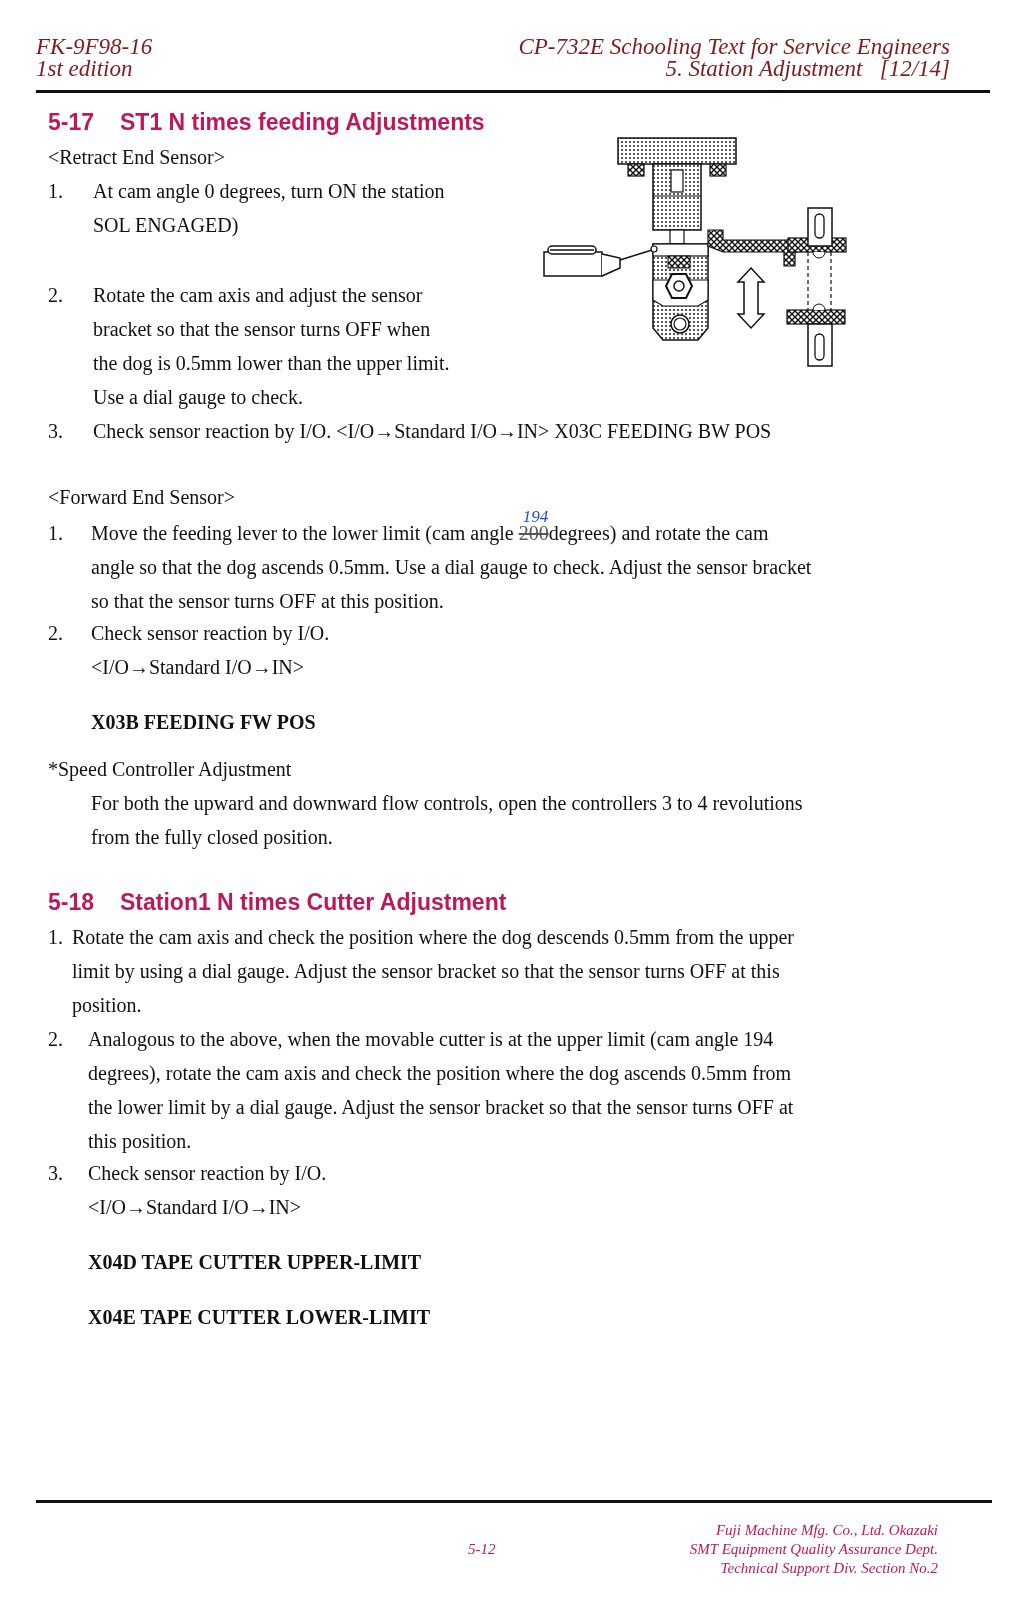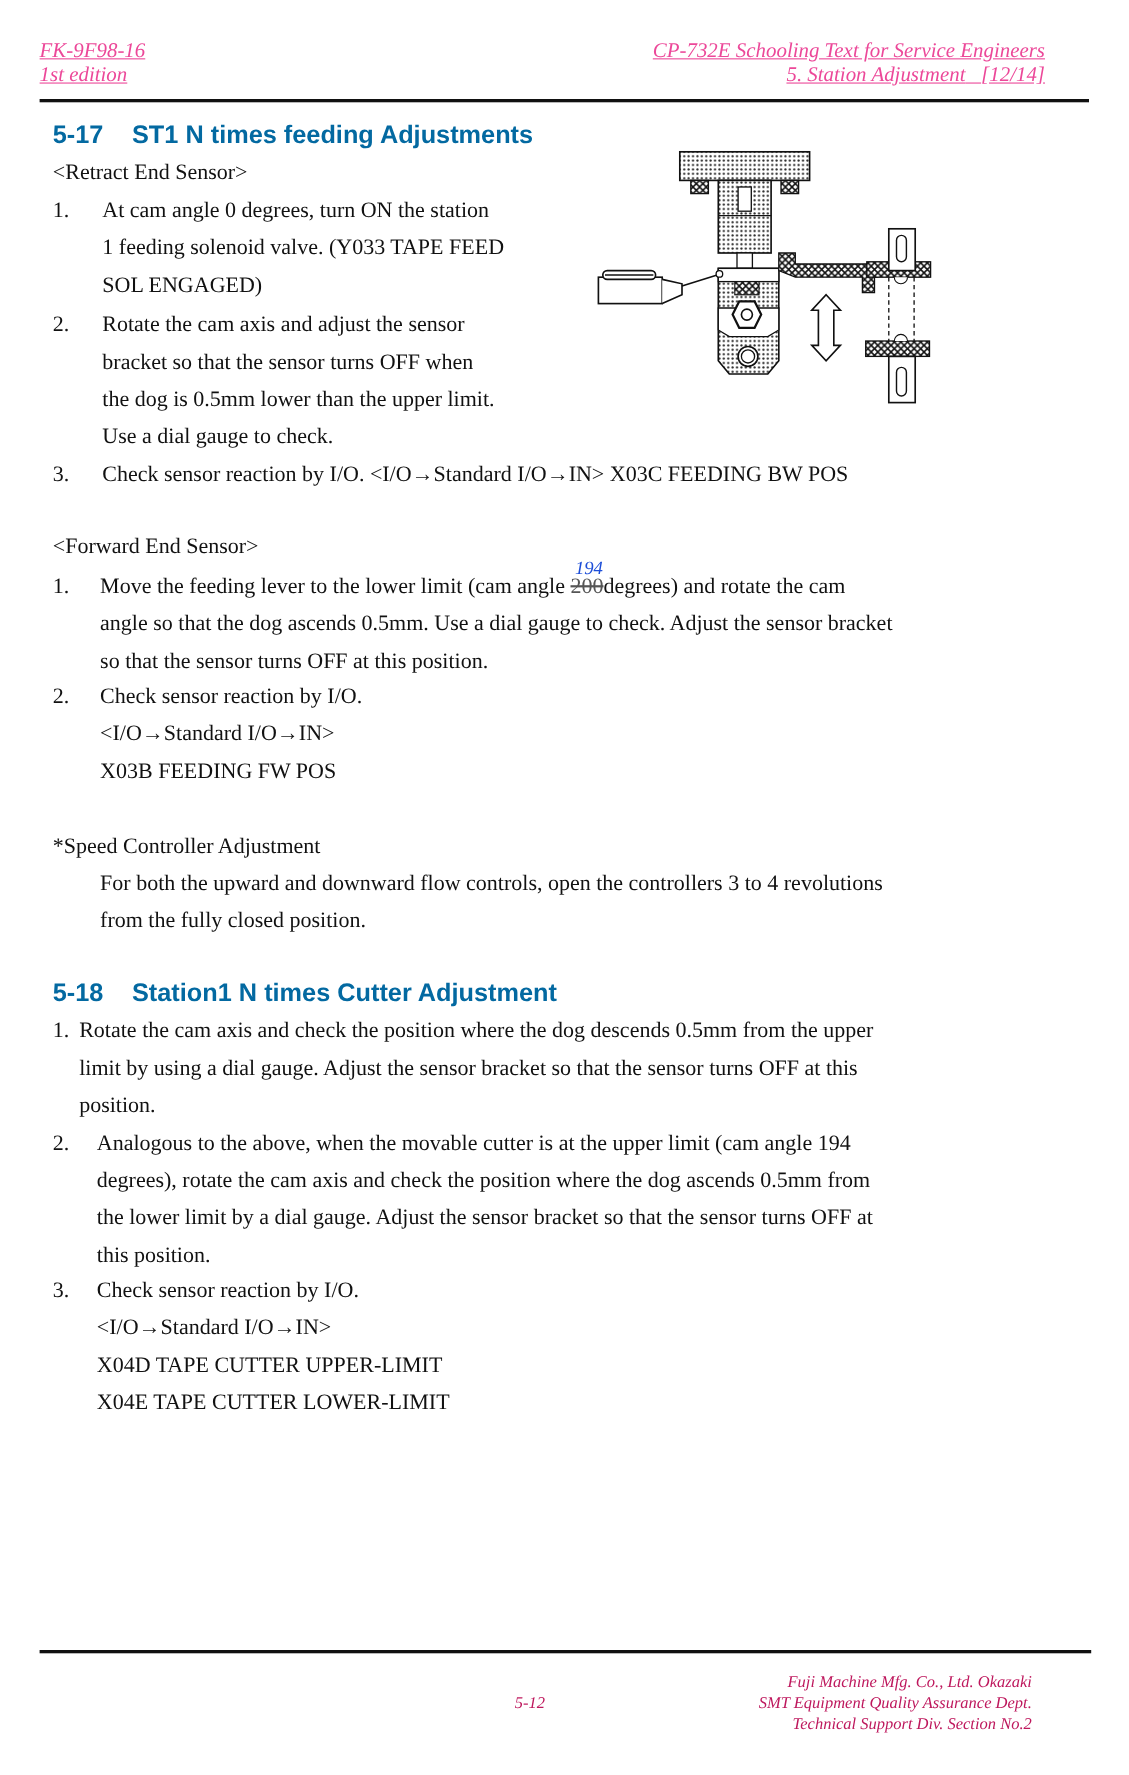--- a/index.html
+++ b/index.html
@@ -1,31 +1,31 @@
 <!DOCTYPE html>
 <html><head>
 <meta charset="utf-8">
 <style>
   html, body { margin: 0; padding: 0; background: #ffffff; }
   body { width: 1026px; height: 1614px; position: relative; overflow: hidden; color: #111; font-family: "Liberation Serif", serif; }
   .abs { position: absolute; }
-  .hdr { font-family: "Liberation Serif", serif; font-style: italic; font-size: 19px; line-height: 22px; color: #ec4899; text-decoration: underline; }
+  .hdr { font-family: "Liberation Serif", serif; font-style: italic; font-size: 23px; line-height: 22px; color: #7f1d1d; }
   .hdr-left { left: 36px; top: 36px; }
   .hdr-right { right: 76px; top: 36px; text-align: right; }
   .rule { left: 36px; width: 954px; height: 3px; background: #111; }
   .rule-top { top: 90px; }
   .rule-bottom { top: 1500px; height: 3px; width: 956px; left: 36px; }
-  .section-title { font-family: "Liberation Sans", sans-serif; font-weight: bold; font-size: 23px; line-height: 28px; color: #0369a1; }
+  .section-title { font-family: "Liberation Sans", sans-serif; font-weight: bold; font-size: 23px; line-height: 28px; color: #be185d; }
   .section-title .num { display: inline-block; width: 72px; }
   .t { font-size: 20px; line-height: 34px; color: #111; white-space: nowrap; }
   .sub { left: 48px; text-align: right; }
   .li { position: absolute; left: 48px; }
   .li .n { position: absolute; left: 0; }
   .li .body { position: absolute; left: 44px; }
-  .bold { font-weight: normal; }
+  .bold { font-weight: bold; margin-top: 21px; }
   .footer { font-family: "Liberation Serif", serif; font-style: italic; font-size: 15px; line-height: 19px; color: #be185d; }
   .footer-right { right: 88px; top: 1521px; text-align: right; }
   .footer-page { left: 468px; top: 1540px; }
   .hw { font-family: "Liberation Serif", serif; font-size: 17px; color: #1d4ed8; font-style: italic; }
 </style>
 </head>
 <body>
 
 <div class="abs hdr hdr-left">
   <div>FK-9F98-16</div>
@@ -40,21 +40,20 @@
 <div class="abs section-title" style="left:48px; top:108px;">
   <span class="num">5-17</span><span>ST1 N times feeding Adjustments</span>
 </div>
 
 <div class="abs t sub" style="top:140px;">&lt;Retract End Sensor&gt;</div>
 
 <div class="li t" style="top:174px;">
   <span class="n">1.</span>
   <div class="body" style="left:45px;">
     <div>At cam angle 0 degrees, turn ON the station</div>
-    <div>1 feeding solenoid valve. (Y033 TAPE FEED</div>
     <div>SOL ENGAGED)</div>
   </div>
 </div>
 
 <div class="li t" style="top:278px;">
   <span class="n">2.</span>
   <div class="body" style="left:45px;">
     <div>Rotate the cam axis and adjust the sensor</div>
     <div>bracket so that the sensor turns OFF when</div>
     <div>the dog is 0.5mm lower than the upper limit.</div>

